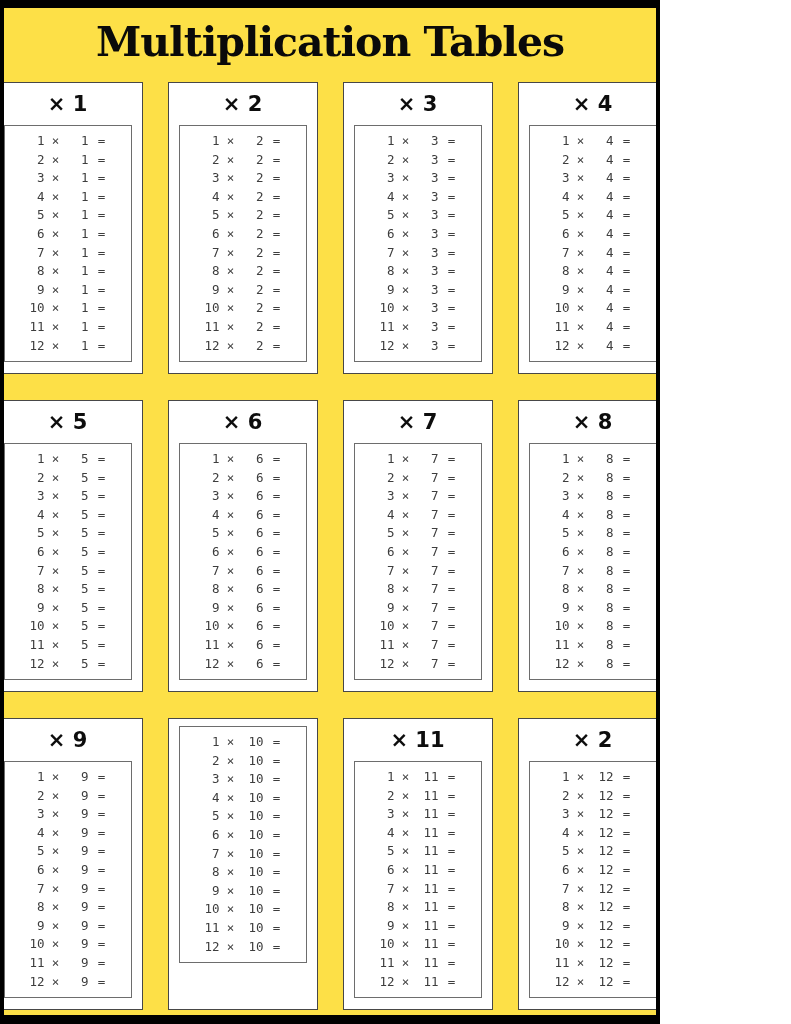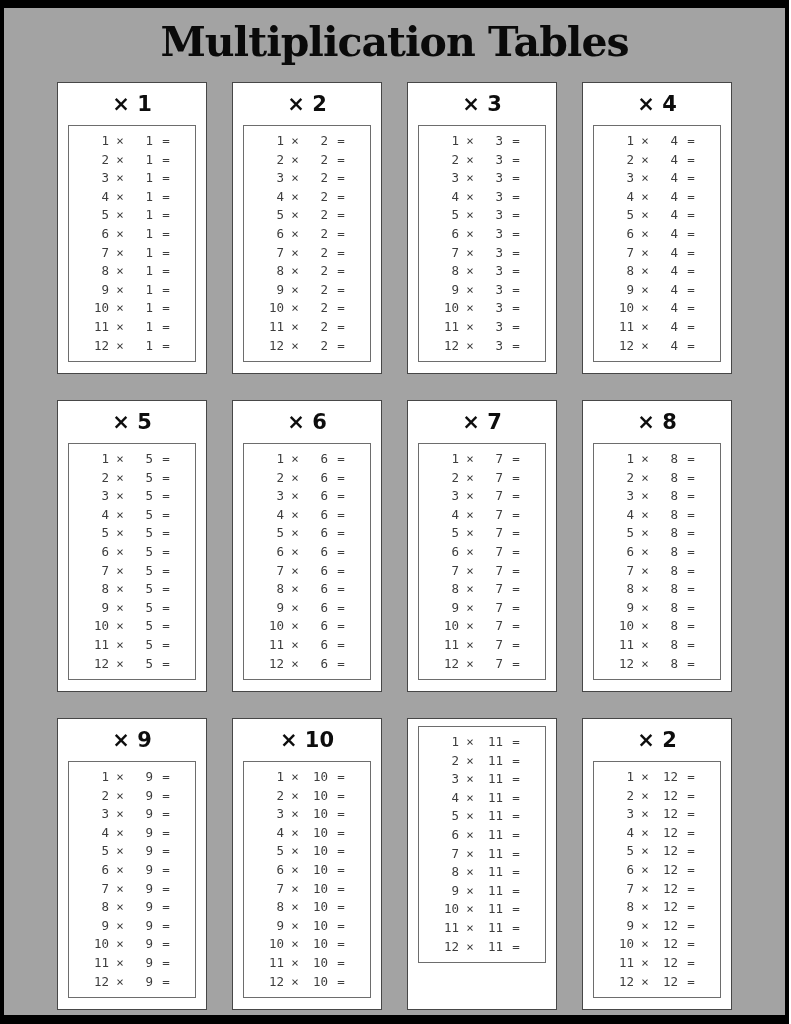--- a/index.html
+++ b/index.html
@@ -1,24 +1,24 @@
 <!DOCTYPE html>
 <html><head>
 <meta charset="utf-8">
 <style>
   html, body {
     margin: 0;
     padding: 0;
     background: #ffffff;
   }
   .page {
-    width: 789px;
+    width: 660px;
     height: 1024px;
     box-sizing: border-box;
-    background: #a3a3a3;
+    background: #fde047;
     border-style: solid;
     border-color: #000000;
     border-width: 8px 4px 9px 4px;
     font-family: "DejaVu Sans", sans-serif;
     overflow: hidden;
   }
   .page-title {
     margin: 10px 0 16px 0;
     text-align: center;
     font-family: "DejaVu Serif", serif;
@@ -873,21 +873,20 @@
           <div class="eq-row">
             <span class="col-a">12</span>
             <span class="col-op">×</span>
             <span class="col-b">9</span>
             <span class="col-eq">=</span>
             <span class="col-ans"></span>
           </div>
         </div>
       </div>
       <div class="card">
-        <div class="card-header">× 10</div>
         <div class="card-body">
           <div class="eq-row">
             <span class="col-a">1</span>
             <span class="col-op">×</span>
             <span class="col-b">10</span>
             <span class="col-eq">=</span>
             <span class="col-ans"></span>
           </div>
           <div class="eq-row">
             <span class="col-a">2</span>
@@ -962,20 +961,21 @@
           <div class="eq-row">
             <span class="col-a">12</span>
             <span class="col-op">×</span>
             <span class="col-b">10</span>
             <span class="col-eq">=</span>
             <span class="col-ans"></span>
           </div>
         </div>
       </div>
       <div class="card">
+        <div class="card-header">× 11</div>
         <div class="card-body">
           <div class="eq-row">
             <span class="col-a">1</span>
             <span class="col-op">×</span>
             <span class="col-b">11</span>
             <span class="col-eq">=</span>
             <span class="col-ans"></span>
           </div>
           <div class="eq-row">
             <span class="col-a">2</span>

